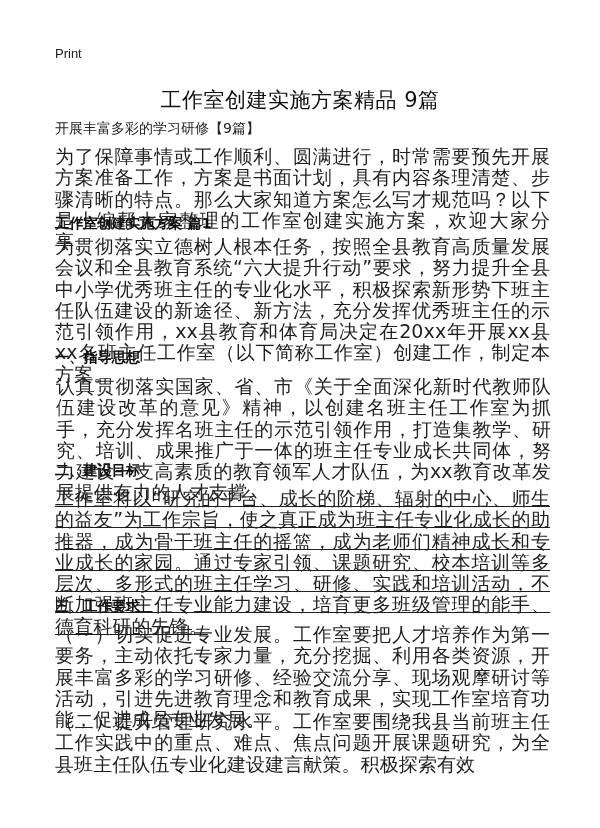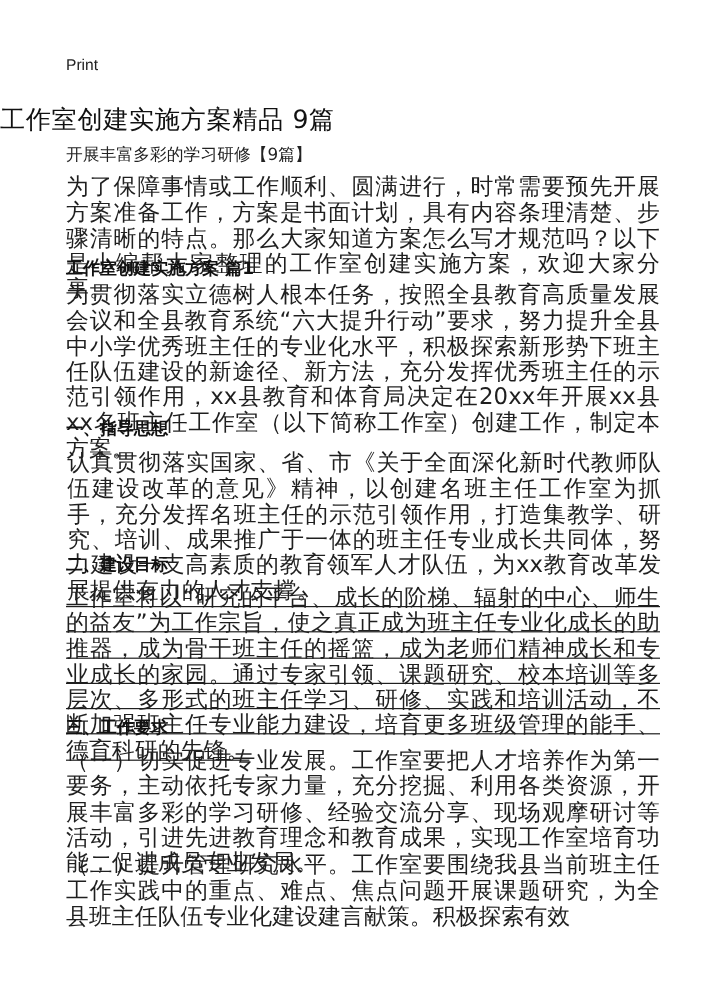--- a/index.html
+++ b/index.html
@@ -1,20 +1,20 @@
 <!DOCTYPE html>
 <html><head>
 <meta charset="utf-8">
 <style>
   html, body { margin: 0; padding: 0; background: #ffffff; }
   body { width: 600px; height: 828px; overflow: hidden; position: relative;
          font-family: "DejaVu Sans", sans-serif; color: #1a1a1a; }
   .print { position: absolute; left: 55px; top: 46px; font-family: Liberation Sans, sans-serif;
            font-size: 13px; color: #222; }
-  .title { position: absolute; left: 0; width: 600px; top: 86px; 
+  .title { position: absolute; left: 0; width: 600px; top: 86px; text-align: center;
            font-size: 21px; letter-spacing: 0.5px; color: #111; }
   .subtitle { position: absolute; left: 55px; top: 120px; font-size: 14px; color: #222; }
   .block { position: absolute; left: 55px; width: 495px; font-size: 19px; line-height: 21.3px;
            color: #1f1f1f; text-align: justify; letter-spacing: 0.1px; }
   .heading { position: absolute; left: 55px; font-size: 14.2px; font-weight: bold; color: #111; }
 </style>
 </head>
 <body>
 
 <div class="print">Print</div>

